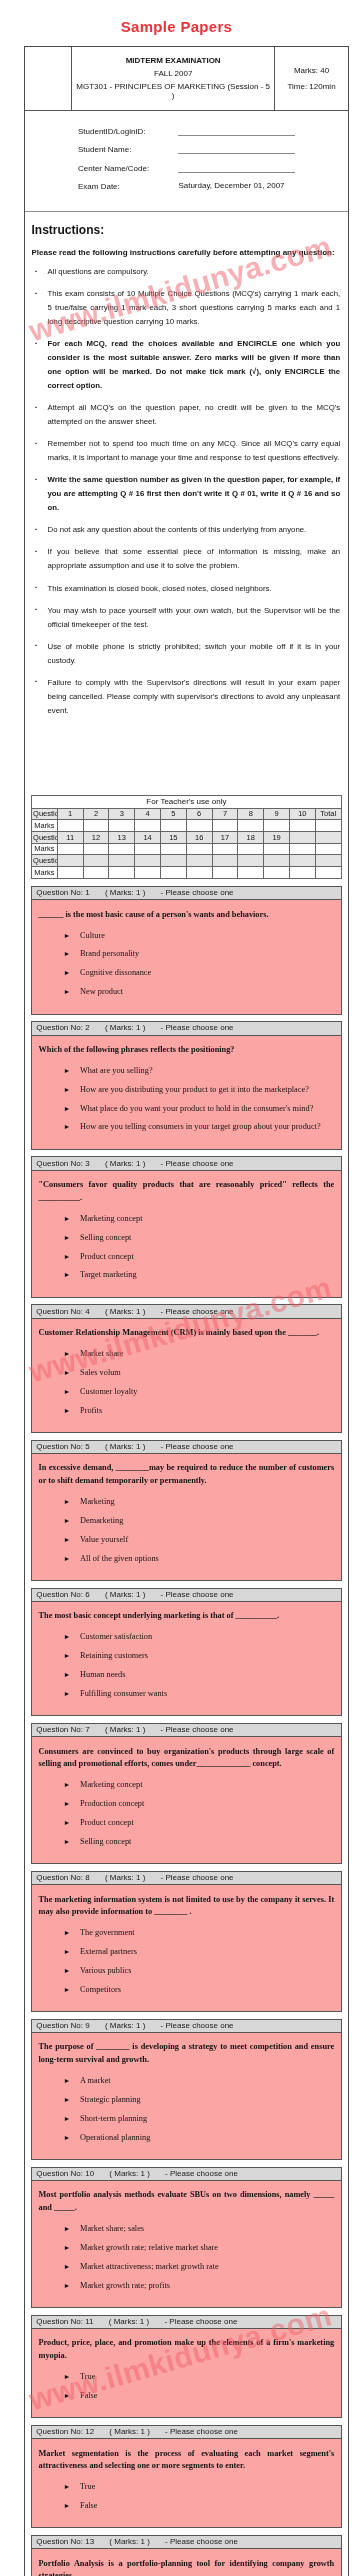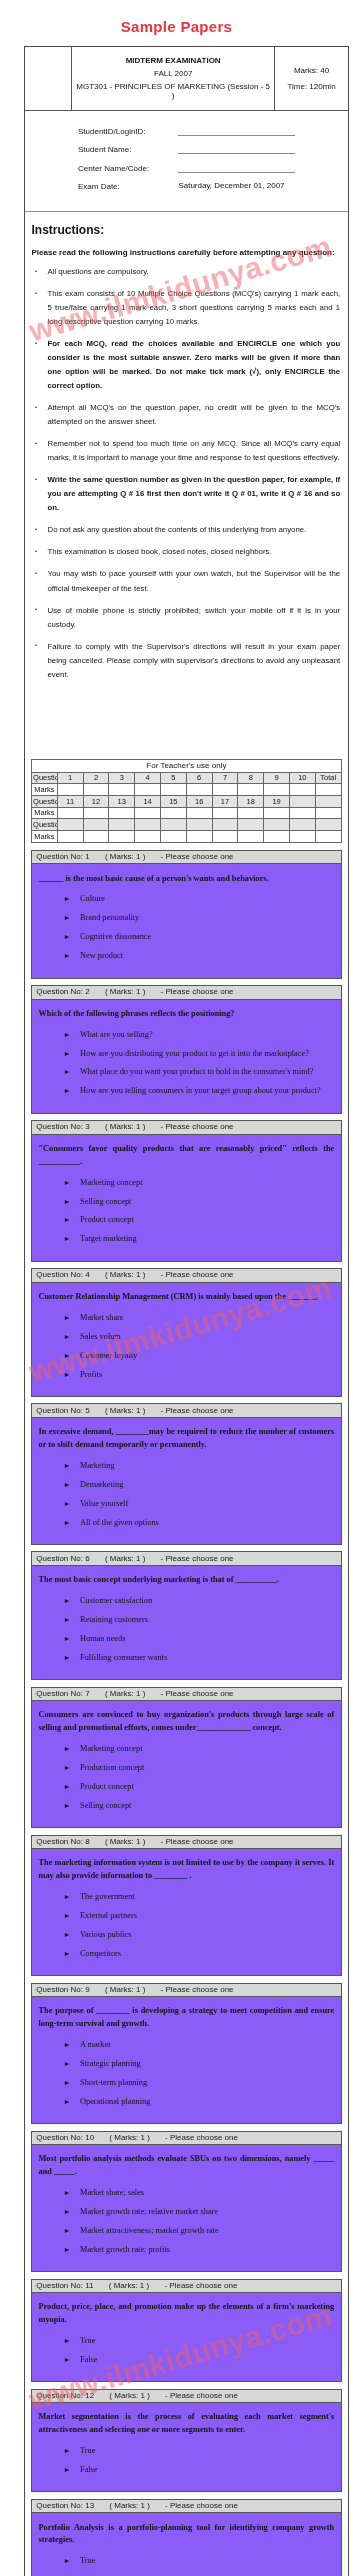--- a/index.html
+++ b/index.html
@@ -47,21 +47,21 @@
   .ins-bullet{position:absolute;left:3.8px;top:1.6px;font-size:5.4px;}
   .bold{font-weight:bold;}
   
   .teacher-table{border-collapse:collapse;margin:54px auto 7.5px;width:calc(100% - 12px);font-size:7.5px;table-layout:fixed;border-radius:10px;}
   .teacher-table th,.teacher-table td{border:0.5px solid #666;text-align:center;padding:0.5px 1.1px;height:9.7px;overflow:hidden;}
   .teacher-table th{font-weight:normal;font-size:8px;height:10.8px;}
   .teacher-table td:first-child{width:39px;}
   .teacher-table td:last-child{width:27px;}
   tr.shaded{background:#e4e4e4;}
   
-  .q-section{margin:0 6px 6.5px;border:0.8px solid #555;background:#8b5cf6;}
+  .q-section{margin:0 6px 6.5px;border:0.8px solid #555;background:#fca5a5;}
   .q-header{background:#d7d7d7;border-bottom:0.8px solid #555;padding:1.1px 4.3px 2.2px;font-size:8px;color:#1b1b1b;}
   .q-header span{margin-right:13px;}
   .q-body{padding:3.2px 5.4px 7.5px;}
   .q-stem{font-family:"Liberation Serif", serif;font-weight:bold;font-size:8.3px;line-height:1.55;margin:5.4px 1.1px 3.2px;text-align:justify;white-space:pre-line;}
   .options{margin-top:2.2px;}
   .option{font-family:"Liberation Serif", serif;font-size:8.3px;line-height:1.25;margin:8.6px 0 8.6px 26px;}
   .option .bullet{margin-right:9.7px;font-size:7px;}
   
   .watermark{
     position:absolute;left:30px;
@@ -149,20 +149,23 @@
         </li>
 
         <li class="ins-item bold">
           <span class="ins-bullet">▪</span><span>Write the same question number as given in the question paper, for example, if you are attempting Q # 16 first then don't write it Q # 01, write it Q # 16 and so on.</span>
         </li>
 
         <li class="ins-item">
           <span class="ins-bullet">▪</span><span>Do not ask any question about the contents of this underlying from anyone.</span>
         </li>
 
+        <li class="ins-item">
+          <span class="ins-bullet">▪</span><span>If you believe that some essential piece of information is missing, make an appropriate assumption and use it to solve the problem.</span>
+        </li>
 
         <li class="ins-item">
           <span class="ins-bullet">▪</span><span>This examination is closed book, closed notes, closed neighbors.</span>
         </li>
 
         <li class="ins-item">
           <span class="ins-bullet">▪</span><span>You may wish to pace yourself with your own watch, but the Supervisor will be the official timekeeper of the test.</span>
         </li>
 
         <li class="ins-item">

